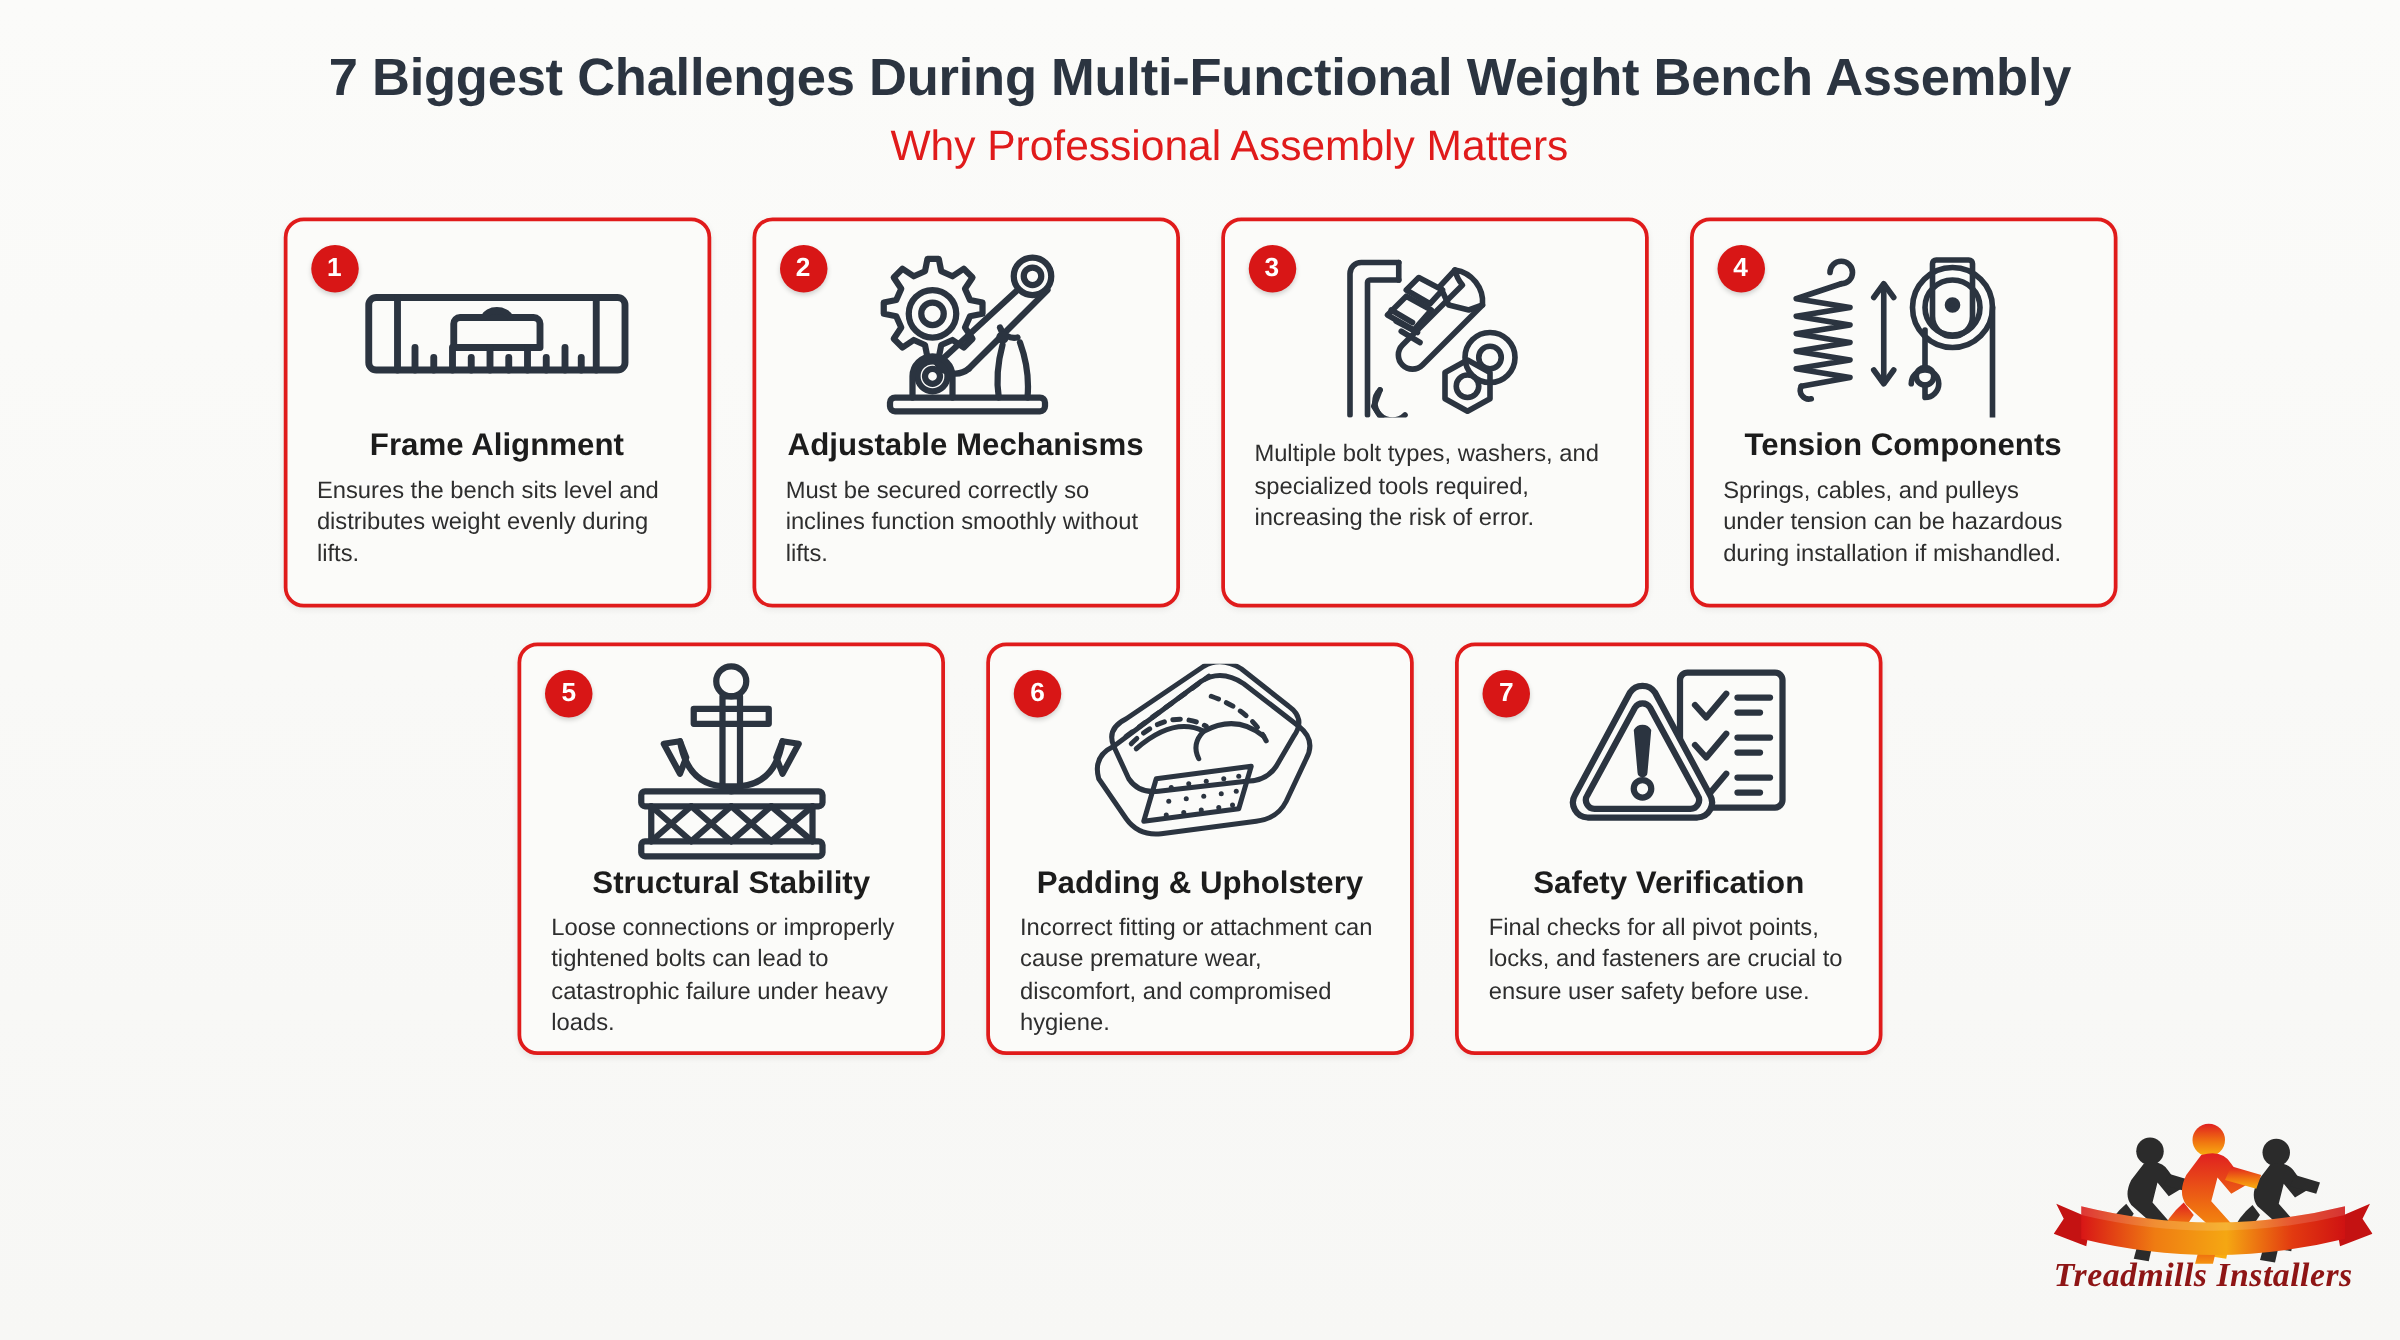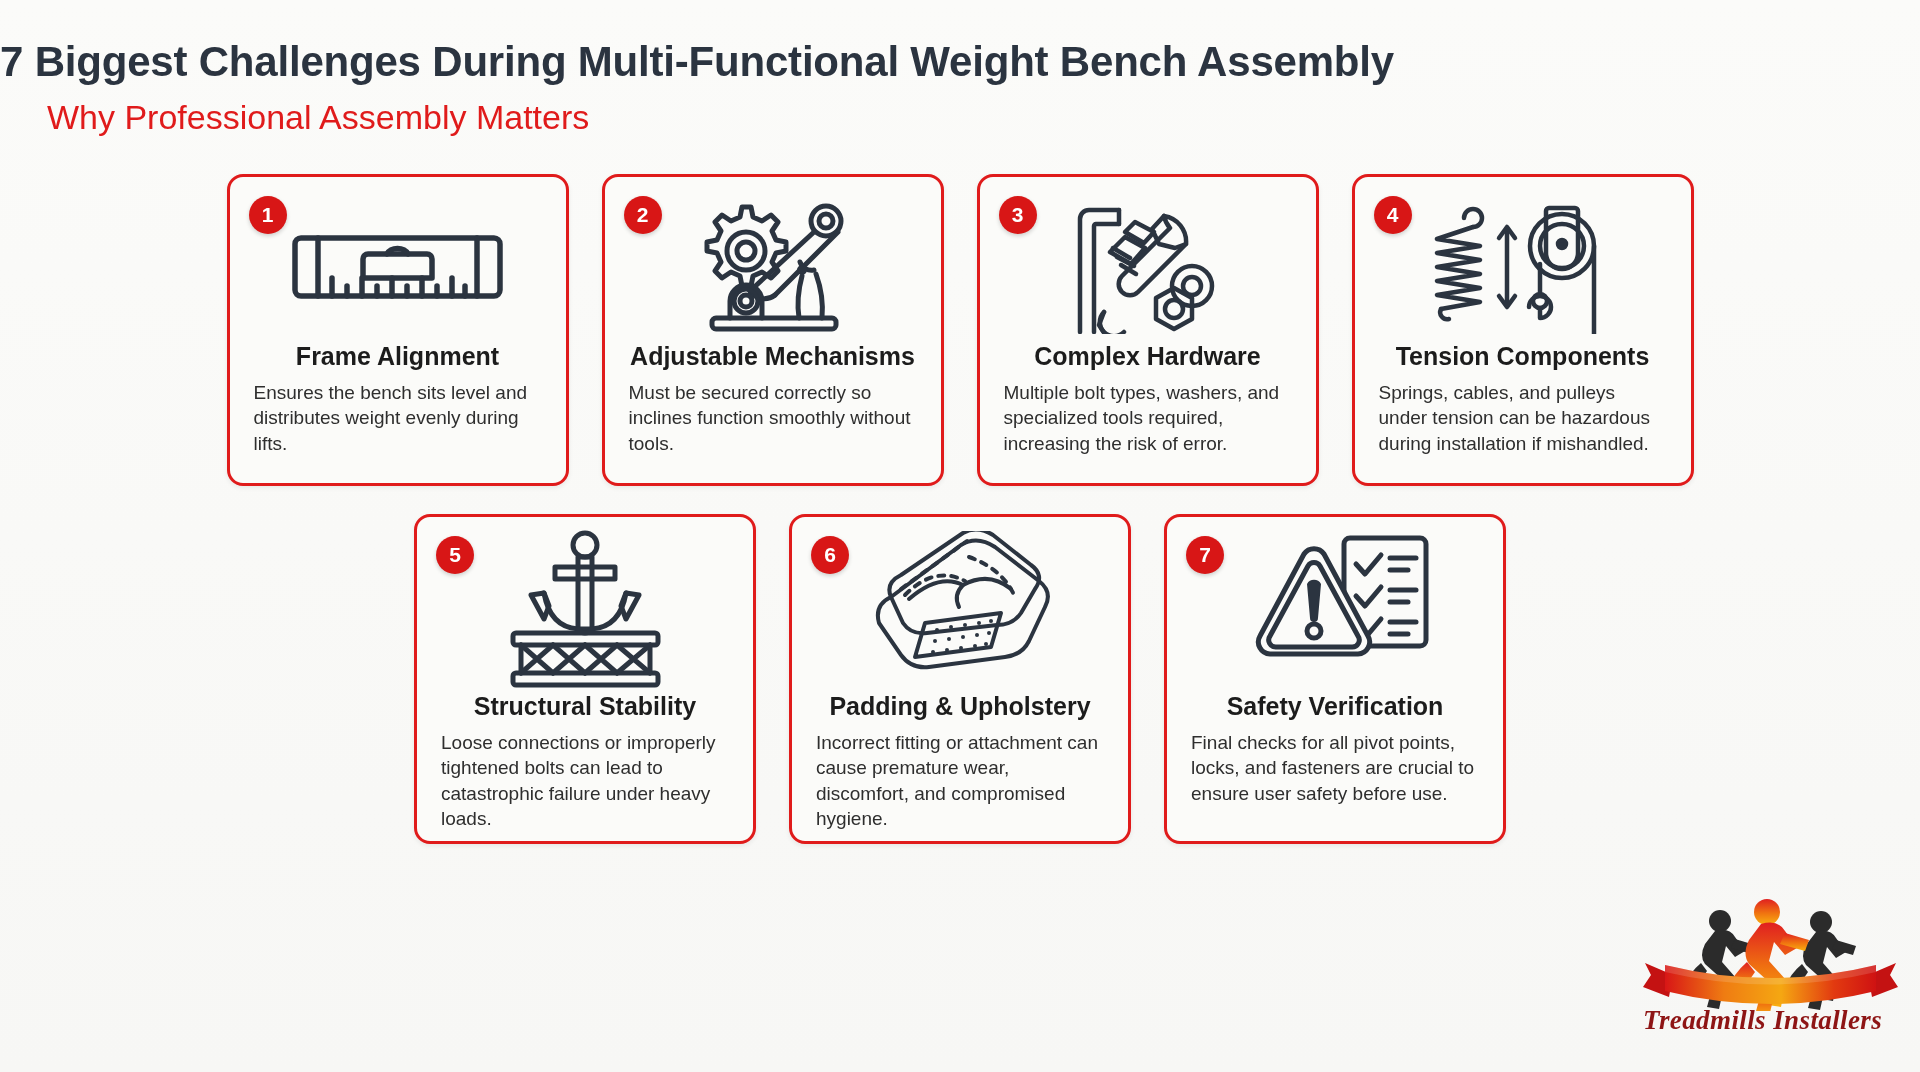--- a/index.html
+++ b/index.html
@@ -19,21 +19,21 @@
   .page {
     width: 1920px;
     height: 1072px;
     position: relative;
     background: linear-gradient(180deg, #fbfbf9 0%, #f7f7f5 100%);
   }
 
   
   .header {
     padding-top: 38px;
-    text-align: left;
+    text-align: center;
   }
 
   .main-title {
     font-size: 42px;
     font-weight: bold;
     color: #2b3440;
     letter-spacing: -0.2px;
     line-height: 1.15;
   }
 
@@ -203,21 +203,21 @@
             <path d="M40 124 v-17 a16 16 0 0 1 32 0 v17"></path>
             <path d="M110 68 a12 12 0 0 0 14 8"></path>
             <circle cx="112" cy="76" r="2.5" fill="#2b3440"></circle>
             <path d="M112 82 q-6 22 -3 42"></path>
             <path d="M126 80 q8 22 6 44"></path>
             <rect x="22" y="124" width="124" height="11" rx="4"></rect>
           </g>
         </svg>
       </div>
       <div class="card-title">Adjustable Mechanisms</div>
-      <div class="card-desc">Must be secured correctly so inclines function smoothly without tools.</div>
+      <div class="card-desc">Must be secured correctly so inclines function smoothly without lifts.</div>
     </div>
 
     <div class="card card-top">
       <div class="badge">3</div>
       <div class="icon-wrap">
         <svg width="160" height="140" viewBox="0 0 160 140">
           <g fill="none" stroke="#2b3440" stroke-width="4.5" stroke-linecap="round" stroke-linejoin="round">
 
             <path d="M12 138 V25 a9 9 0 0 1 9 -9 h30"></path>
             <path d="M26 138 V32 a2 2 0 0 1 2 -2 h23"></path>
@@ -236,21 +236,20 @@
             <path d="M36 118 l-5 13 9 14 14 2"></path>
 
             <circle cx="124" cy="92" r="20"></circle>
             <circle cx="124" cy="92" r="9"></circle>
 
             <path d="M88 104 l18 -10 18 10 0 21 -18 10 -18 -10 z"></path>
             <circle cx="106" cy="115" r="9"></circle>
           </g>
         </svg>
       </div>
-      <div class="card-title">Complex Hardware</div>
       <div class="card-desc">Multiple bolt types, washers, and specialized tools required, increasing the risk of error.</div>
     </div>
 
     <div class="card card-top">
       <div class="badge">4</div>
       <div class="icon-wrap">
         <svg width="200" height="140" viewBox="0 0 200 140">
           <g fill="none" stroke="#2b3440" stroke-width="4.5" stroke-linecap="round" stroke-linejoin="round">
 
             <path d="M41 24 a9 9 0 1 1 9 9"></path>

